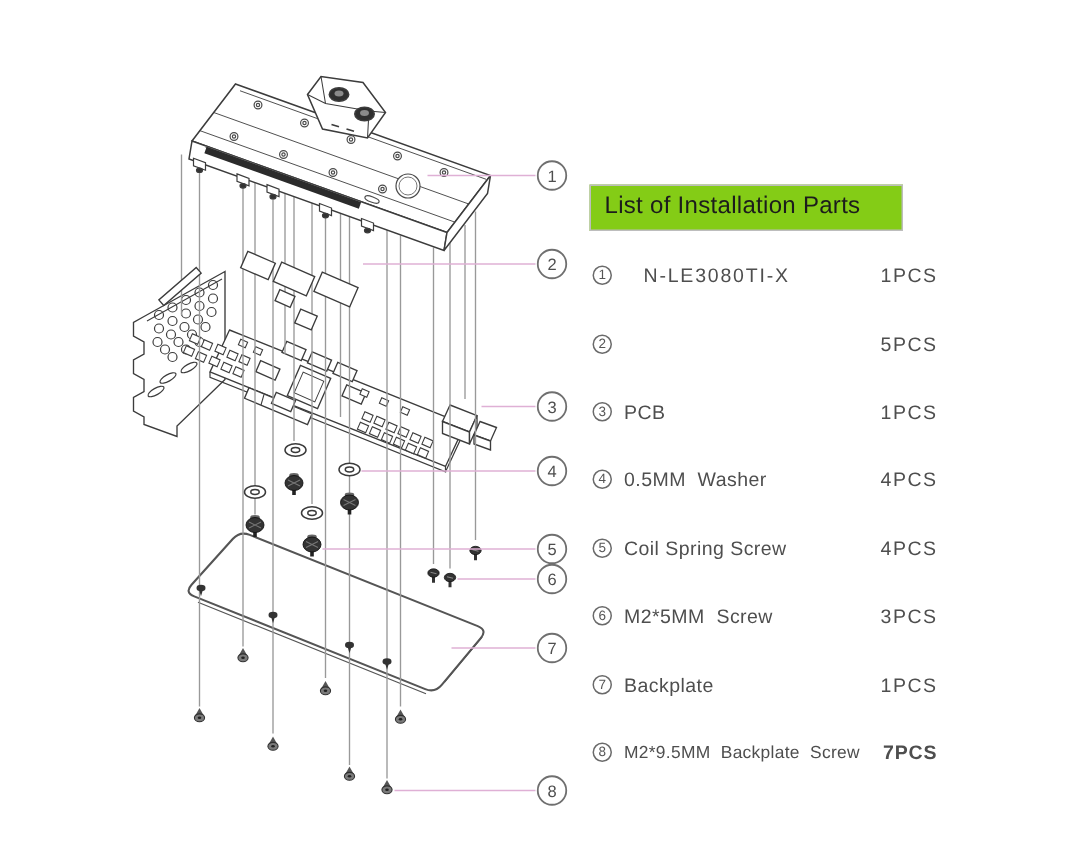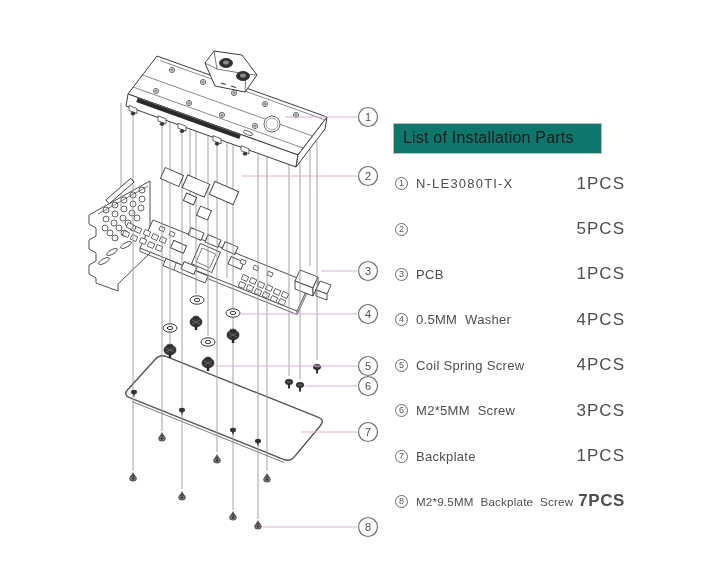--- a/index.html
+++ b/index.html
@@ -1,29 +1,29 @@
 <!DOCTYPE html>
 <html><head>
 <meta charset="utf-8">
 <style>
   html,body{margin:0;padding:0;background:#fff;}
   .canvas{position:relative;width:720px;height:576px;background:#ffffff;overflow:hidden;
           font-family:"Liberation Sans", sans-serif;}
   .diagram-svg{position:absolute;left:0;top:0;}
   .title-box{position:absolute;left:393px;top:123px;width:209px;height:31px;
-             background:#0f766e;border:1px solid #bdbdbd;box-sizing:border-box;
+             background:#84cc16;border:1px solid #bdbdbd;box-sizing:border-box;
              font-size:16px;color:#1c1c1c;line-height:28px;padding-left:9px;letter-spacing:.2px;}
   .parts-list{position:absolute;left:395px;top:161px;width:230px;}
   .prow{height:45.4px;display:flex;align-items:center;}
   .cnum{flex:none;width:13px;height:13px;border:1px solid #6a6a6a;border-radius:50%;
         box-sizing:border-box;font-size:9px;line-height:11px;text-align:center;color:#555;
         margin-right:8px;}
   .pname{font-size:13px;color:#4e4e4e;letter-spacing:.3px;white-space:pre;}
-  .qty{margin-left:auto;font-size:17px;color:#4e4e4e;letter-spacing:1px;}
-  .prow:first-child .pname{letter-spacing:1.2px;}
+  .qty{margin-left:auto;font-size:13px;color:#4e4e4e;letter-spacing:1px;}
+  .prow:first-child .pname{letter-spacing:1.2px;margin-left:13px;}
   .prow:last-child .pname{font-size:11.6px;letter-spacing:.2px;text-align:right;}
   .prow:last-child .qty{letter-spacing:.6px;font-weight:bold;}
   svg text.co{font-family:"Liberation Sans", sans-serif;font-size:11px;fill:#4e4e4e;}
 </style>
 </head>
 <body>
 
 <div class="canvas">
 
   <svg class="diagram-svg" width="390" height="576" viewBox="0 0 390 576">

